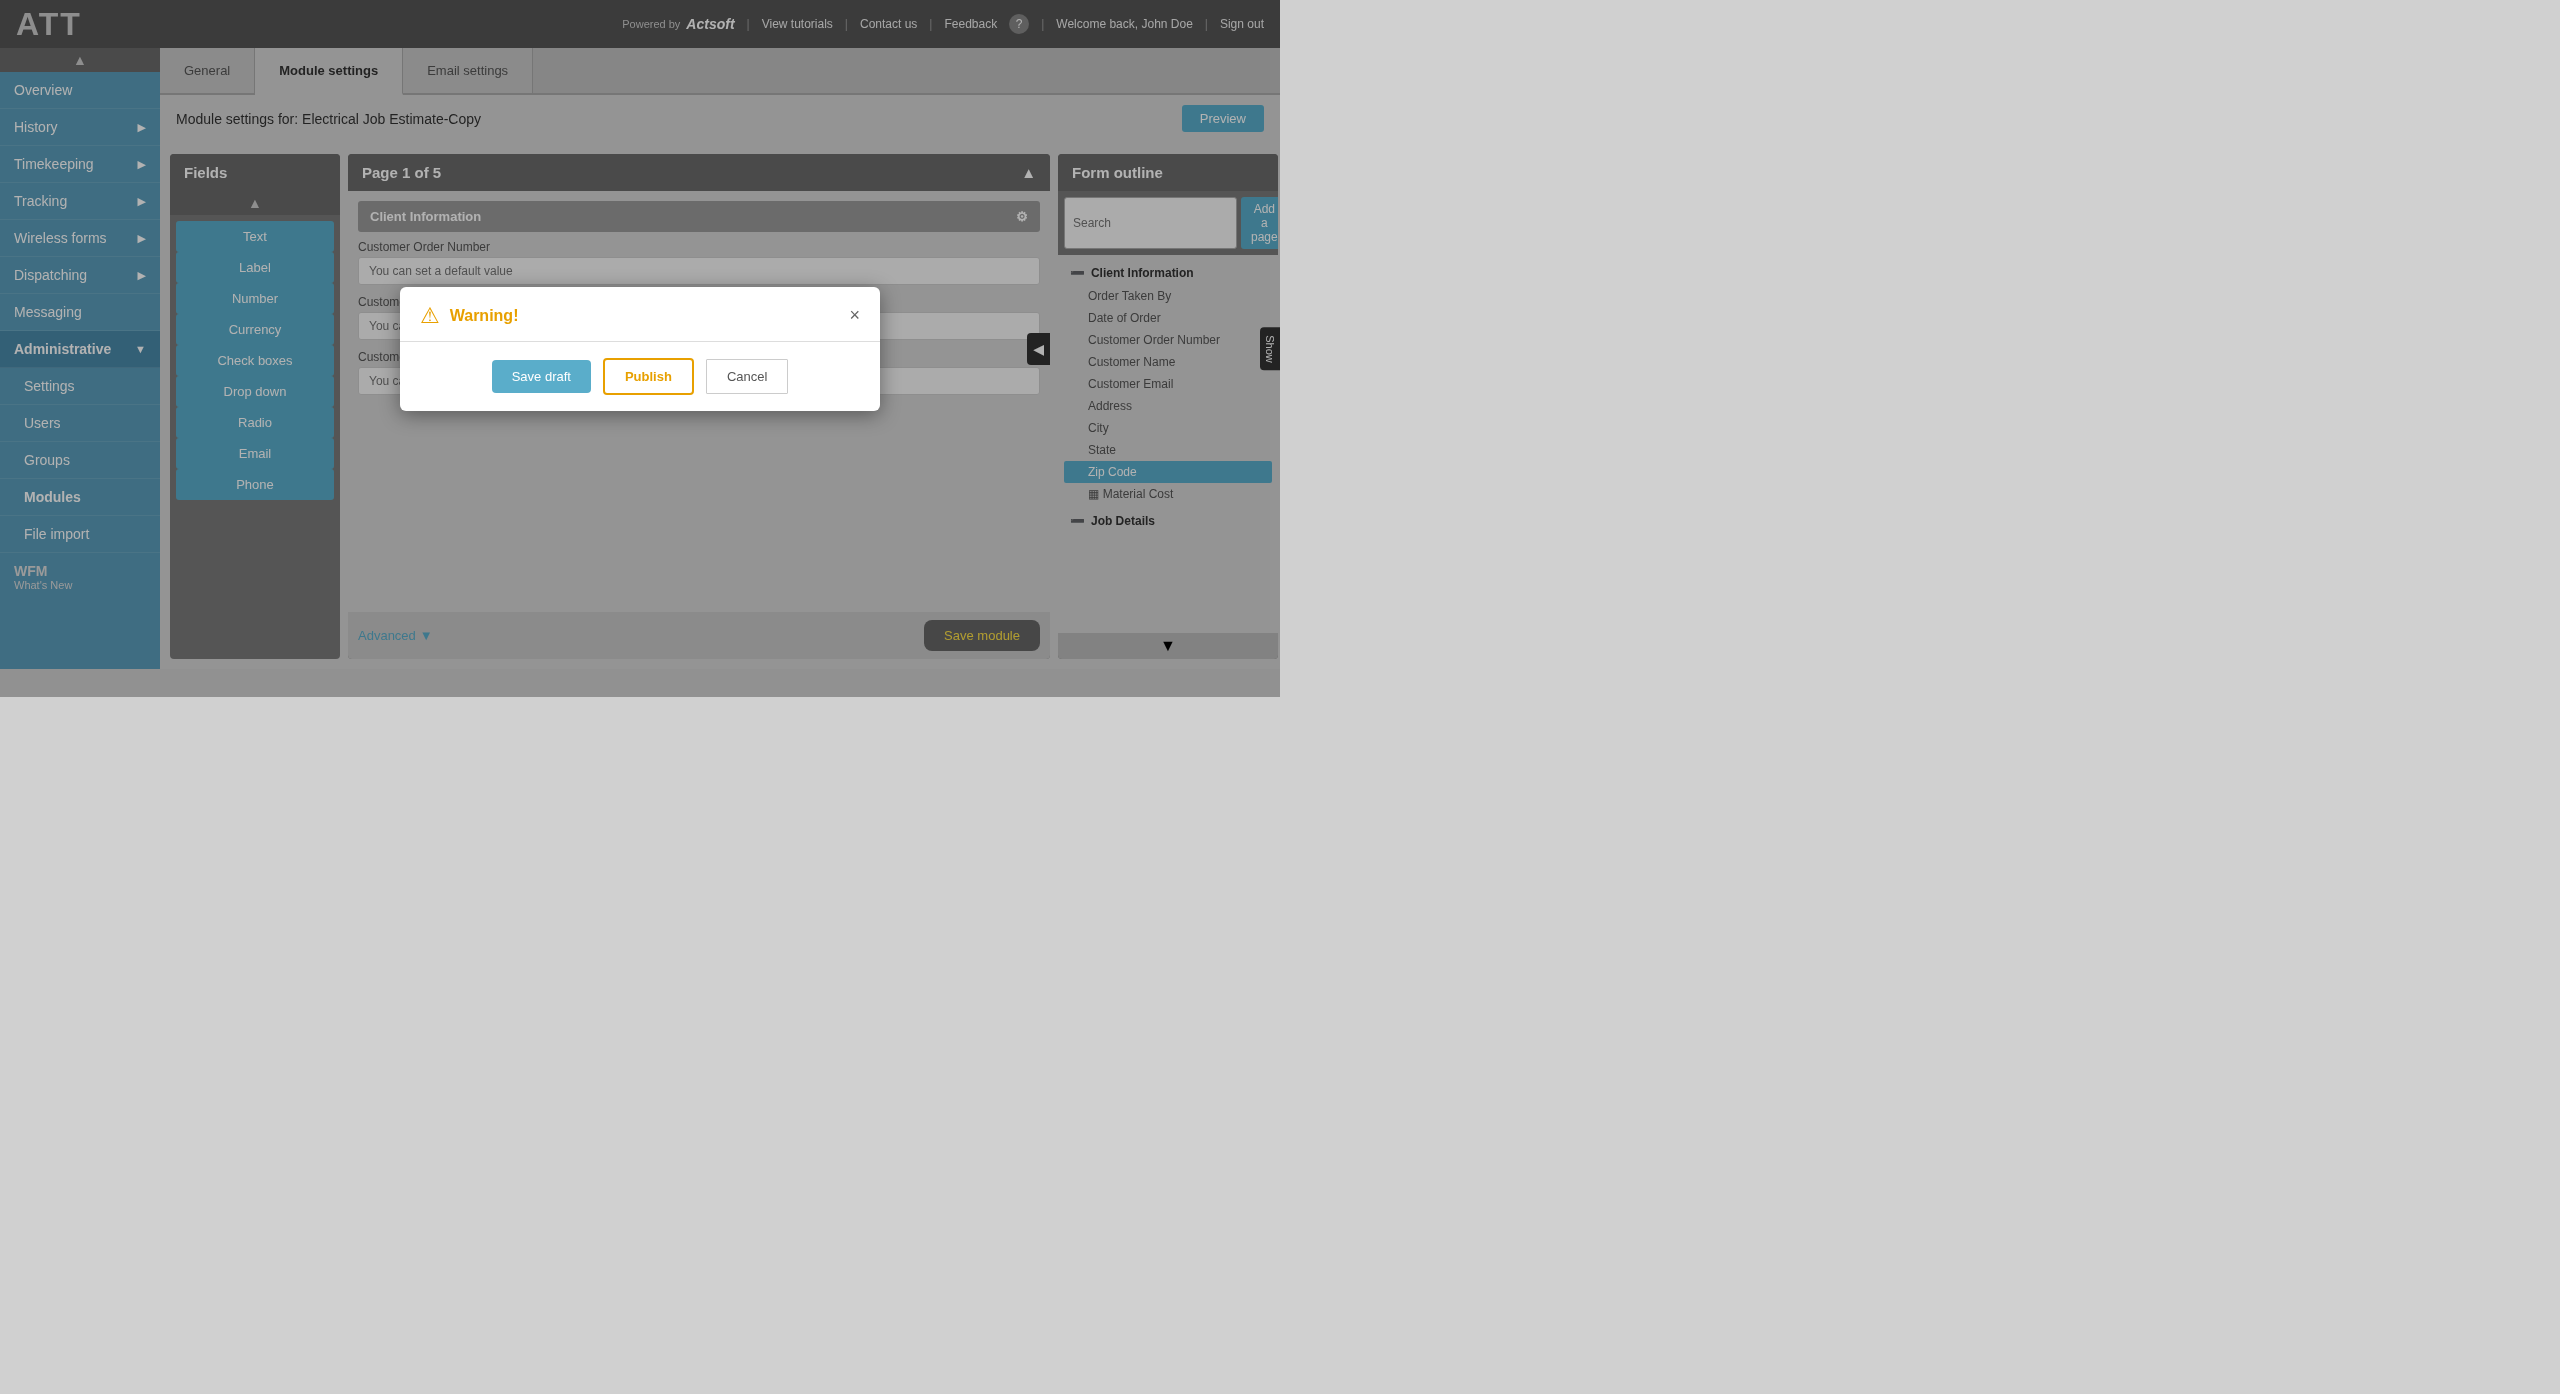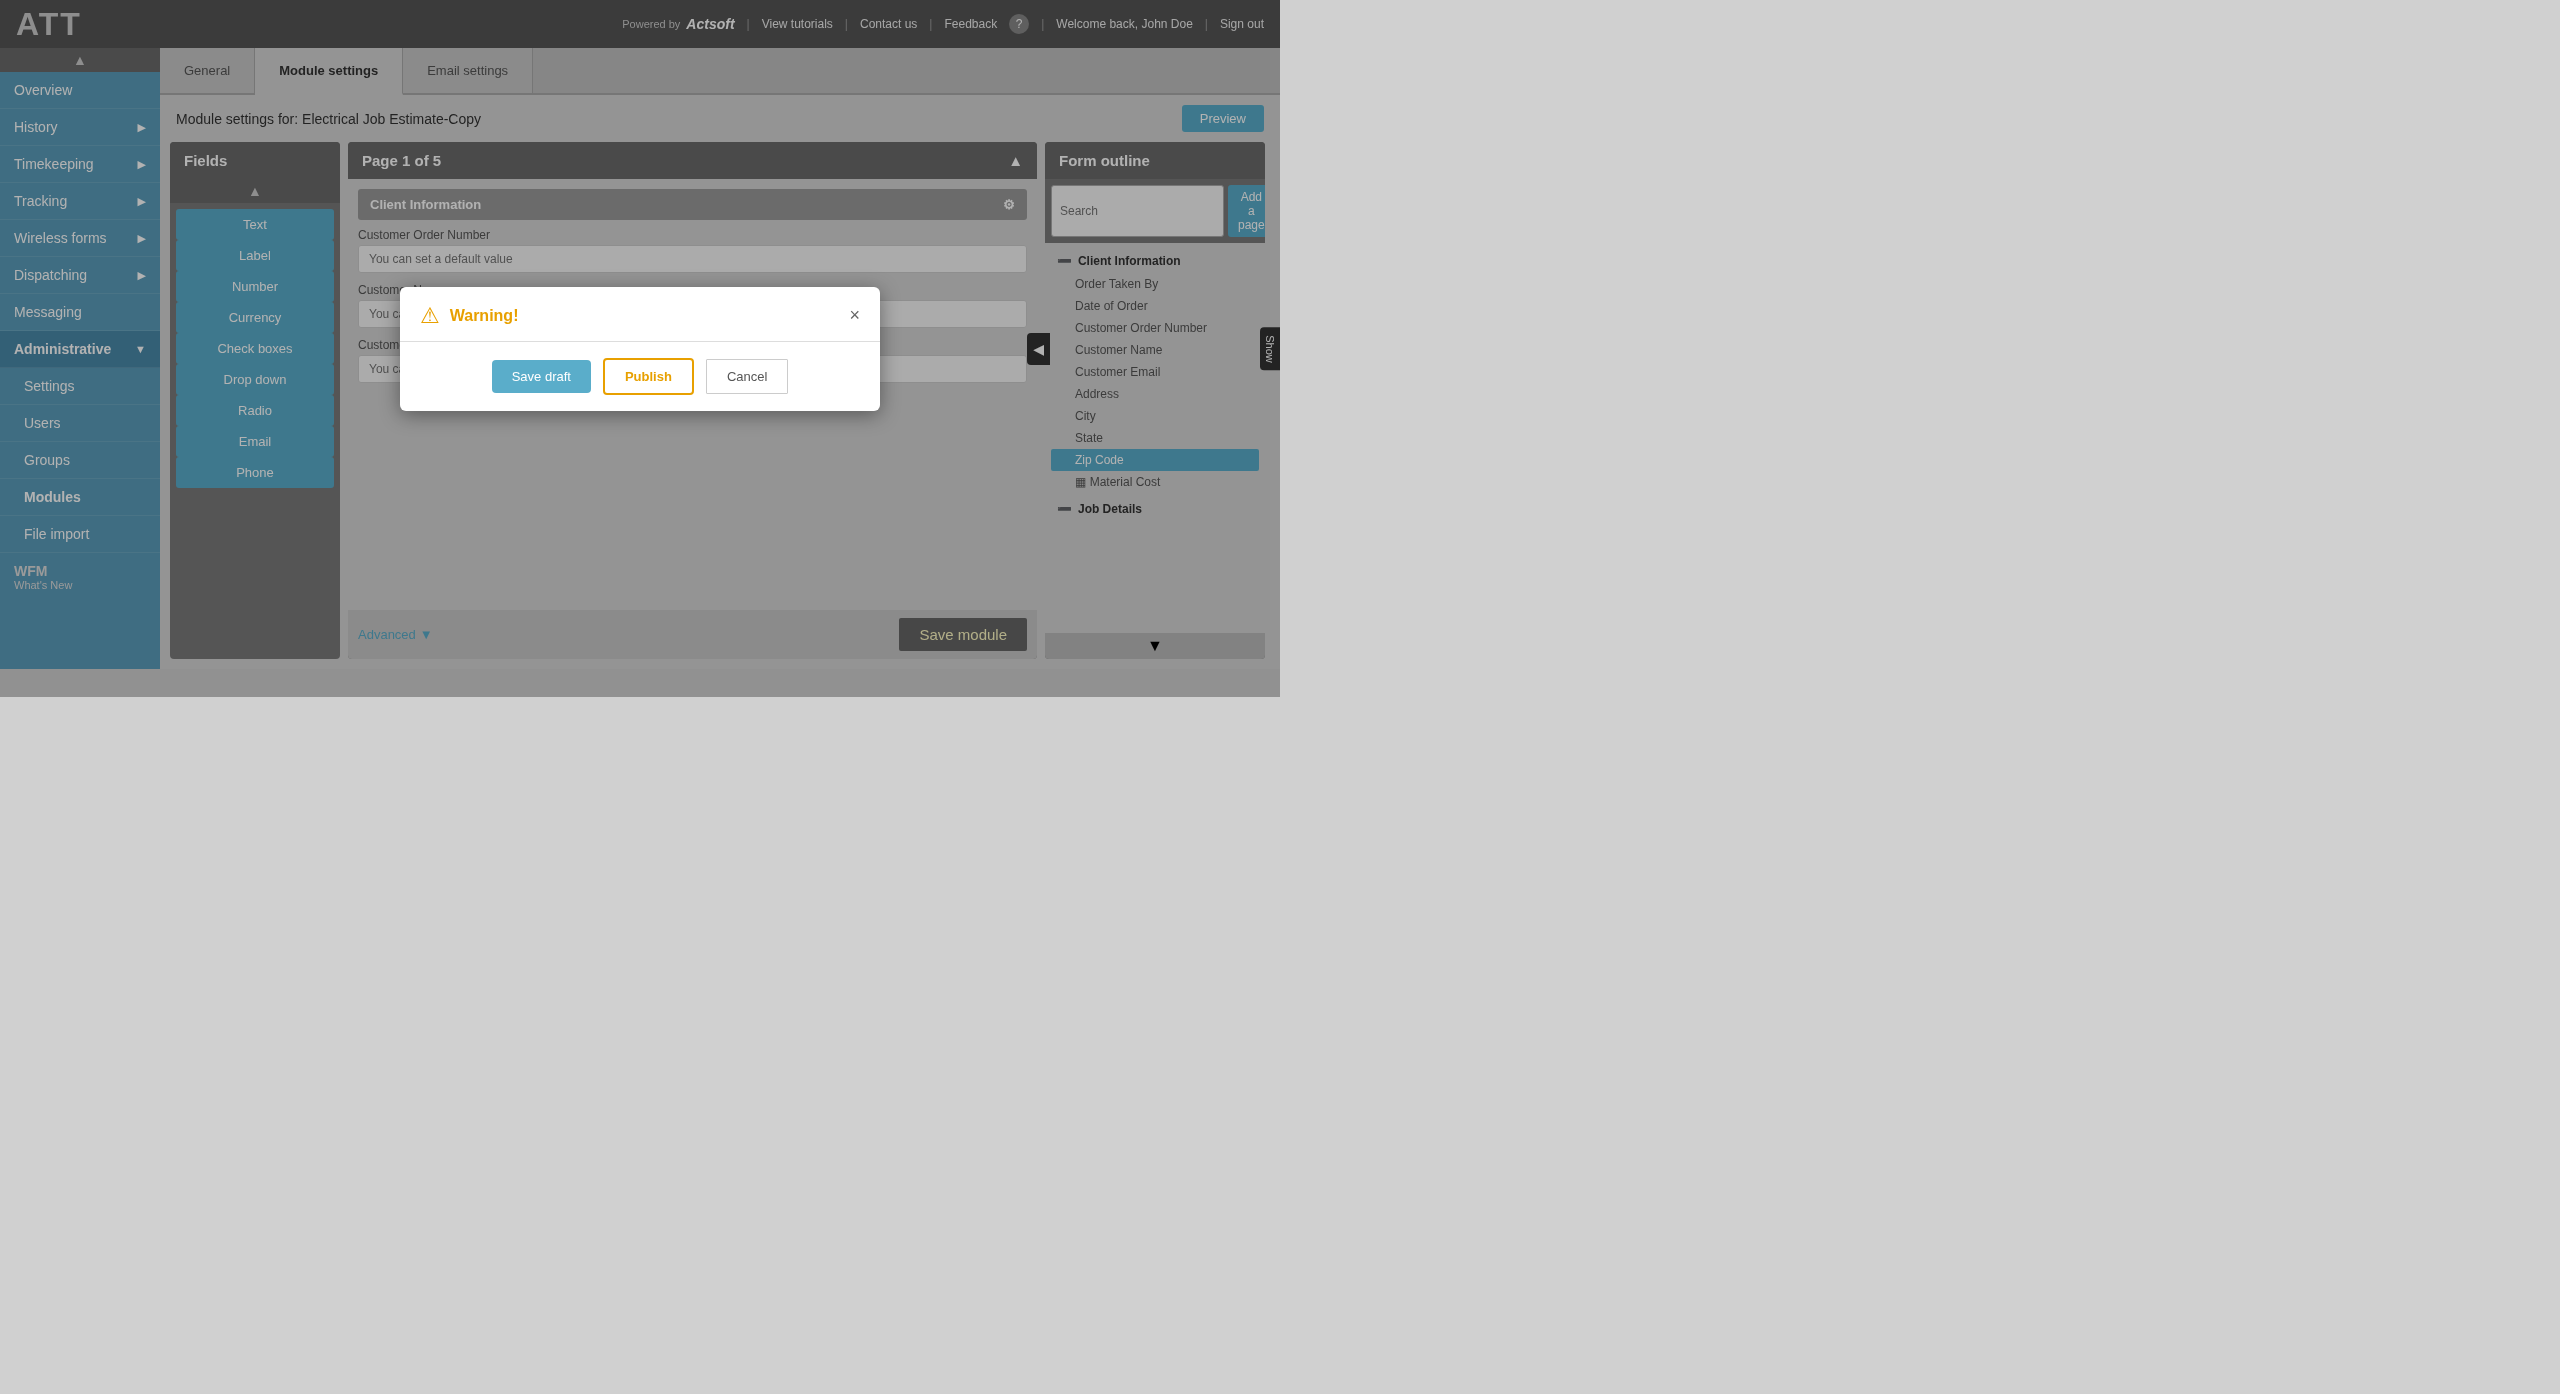--- a/index.html
+++ b/index.html
@@ -114,22 +114,23 @@
       font-size: 13px;
       cursor: pointer;
       border-radius: 3px;
     }
 
     
     .builder-area {
       display: flex;
       flex: 1;
       gap: 0;
-      padding: 0 15px 10px 10px;
+      padding: 0 2px 10px 10px;
       overflow: hidden;
+      margin-top: 12px;
     }
 
     
     .fields-panel {
       width: 170px;
       flex-shrink: 0;
       background: #7a7a7a;
       border-radius: 4px;
       overflow: hidden;
     }
@@ -231,26 +232,26 @@
       border: none;
       color: #5aadca;
       font-size: 13px;
       cursor: pointer;
       display: flex;
       align-items: center;
       gap: 4px;
     }
     .save-module-btn {
       background: #666;
-      color: #fef9c3;
+      color: #fde047;
       border: none;
       padding: 8px 20px;
-      font-size: 15px;
-      cursor: pointer;
-      border-radius: 2px;
+      font-size: 13px;
+      cursor: pointer;
+      border-radius: 8px;
     }
 
     
     .outline-panel {
       width: 220px;
       flex-shrink: 0;
       background: #7a7a7a;
       border-radius: 4px;
       overflow: hidden;
       display: flex;

